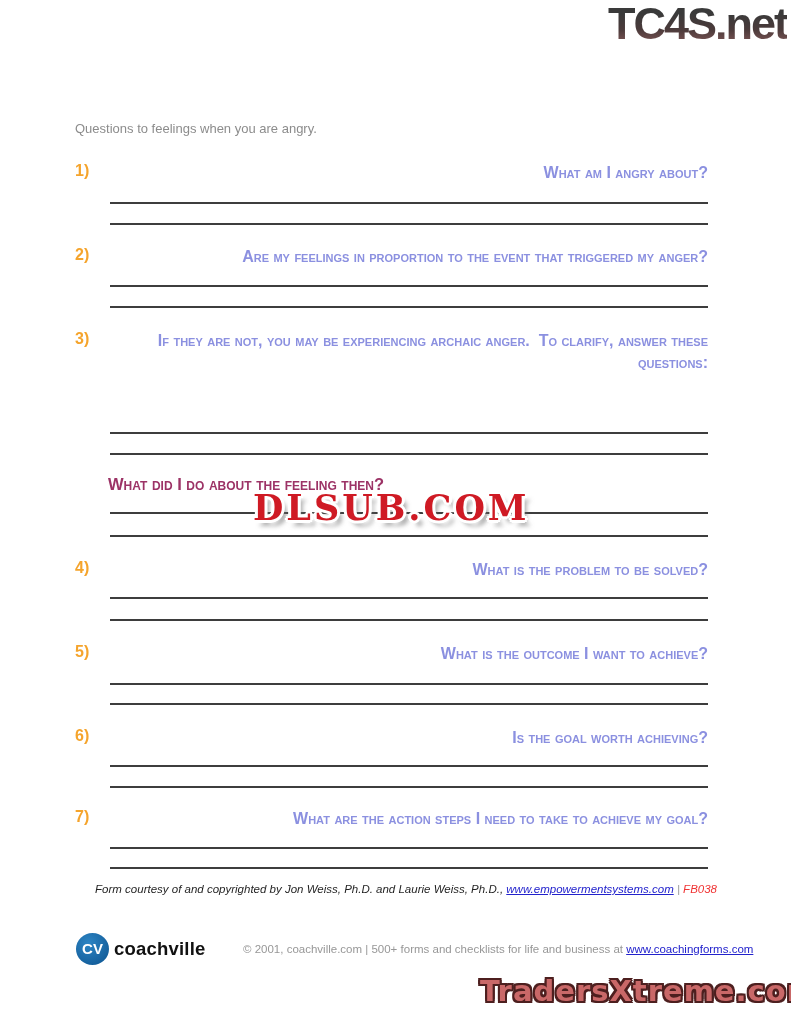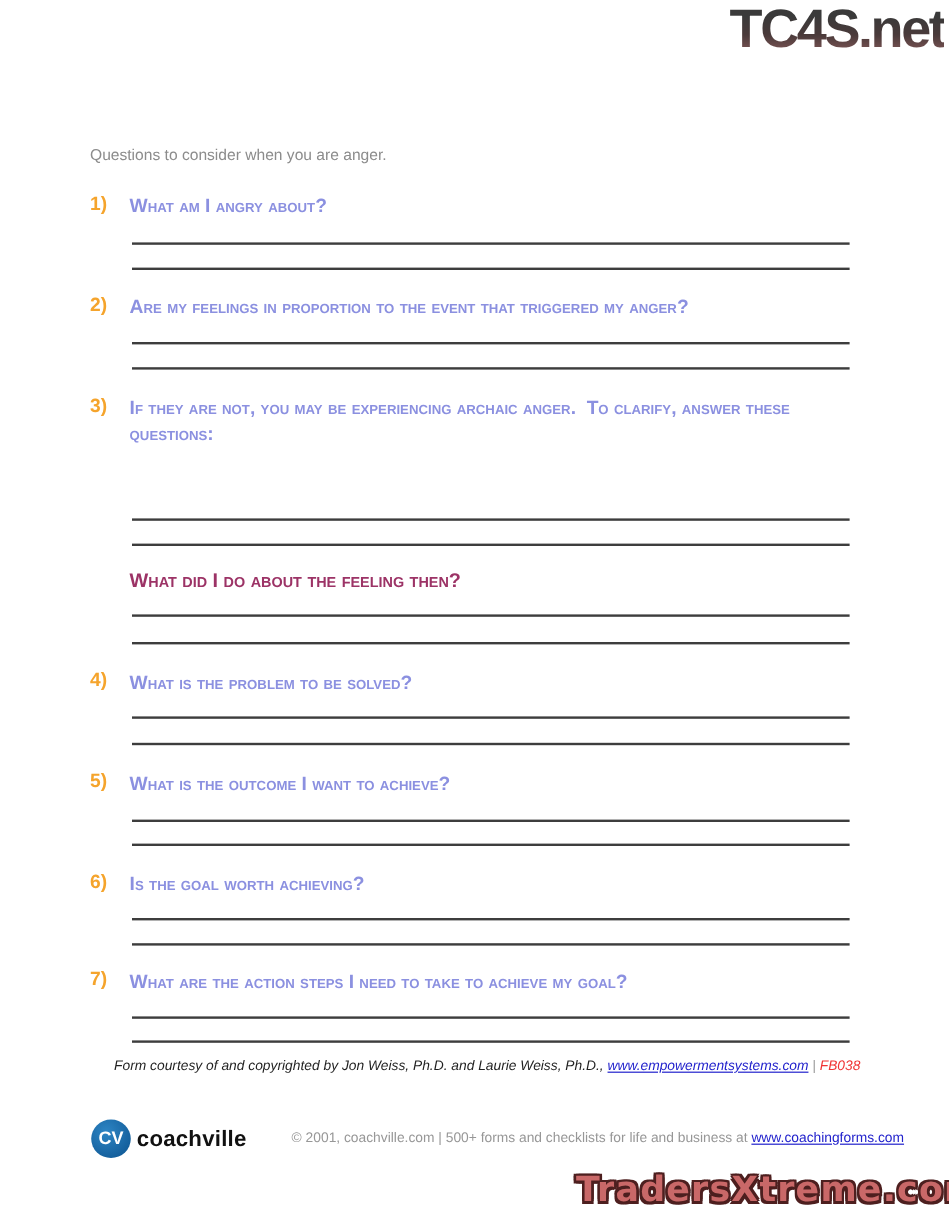--- a/index.html
+++ b/index.html
@@ -12,21 +12,21 @@
           background:linear-gradient(180deg,#3a3a3a 30%,#4a3a3a 60%,#8a5c5c 95%);
           -webkit-background-clip:text;background-clip:text;color:transparent;}
 
   .title{position:absolute;top:64px;left:0;width:100%;margin:0;text-align:center;
          font-size:33px;font-weight:bold;color:#1a8dc0;}
   .subtitle{position:absolute;top:121px;left:75px;font-size:13px;color:#8c8c8c;}
 
   .q-row{position:absolute;left:0;right:0;height:0;}
   .q-num{position:absolute;left:75px;top:0;font-weight:bold;font-size:16px;color:#f5a42c;}
   .q-text{position:absolute;left:108px;top:0;width:600px;font-weight:bold;font-size:16px;
-          color:#8b90e0;font-variant:small-caps;line-height:22px;white-space:pre-wrap;}
+          color:#8b90e0;font-variant:small-caps;line-height:22px;white-space:pre-wrap;text-align:right;}
   .sub-q{position:absolute;left:108px;font-weight:bold;font-size:16.5px;color:#9c3366;
          font-variant:small-caps;}
   .ans-line{position:absolute;left:110px;width:598px;height:2px;background:#3d3d3d;}
 
   
   .wm-mid{position:absolute;top:487px;left:253px;z-index:5;
           font-family:"DejaVu Serif",serif;font-weight:bold;font-size:35px;
           letter-spacing:3px;color:#cf1a24;
           text-shadow:-2px -2px 0 #fff,2px -2px 0 #fff,-2px 2px 0 #fff,2px 2px 0 #fff,
                       -3px 0 0 #fff,3px 0 0 #fff,0 -3px 0 #fff,0 3px 0 #fff,
@@ -56,21 +56,21 @@
 
   .copyright{position:absolute;top:943px;left:243px;font-size:11.5px;color:#979797;white-space:pre;}
 </style>
 </head>
 <body>
 
 <div class="page">
 
   <div class="wm-top">TC4S.net</div>
 
-  <div class="subtitle">Questions to consider when you are anger.</div>
+  <div class="subtitle">Questions to feelings when you are angry.</div>
 
   <div class="q-row" style="top:162px">
     <span class="q-num">1)</span>
     <span class="q-text">What am I angry about?</span>
   </div>
   <div class="ans-line" style="top:202px"></div>
   <div class="ans-line" style="top:223px"></div>
 
   <div class="q-row" style="top:246px">
     <span class="q-num">2)</span>
@@ -82,20 +82,21 @@
   <div class="q-row" style="top:330px">
     <span class="q-num">3)</span>
     <span class="q-text">If they are not, you may be experiencing archaic anger.  To clarify, answer these questions:</span>
   </div>
   <div class="ans-line" style="top:432px"></div>
   <div class="ans-line" style="top:453px"></div>
   <div class="sub-q" style="top:475px">What did I do about the feeling then?</div>
   <div class="ans-line" style="top:512px"></div>
   <div class="ans-line" style="top:535px"></div>
 
+  <div class="wm-mid">DLSUB.COM</div>
 
   <div class="q-row" style="top:559px">
     <span class="q-num">4)</span>
     <span class="q-text">What is the problem to be solved?</span>
   </div>
   <div class="ans-line" style="top:597px"></div>
   <div class="ans-line" style="top:619px"></div>
 
   <div class="q-row" style="top:643px">
     <span class="q-num">5)</span>

